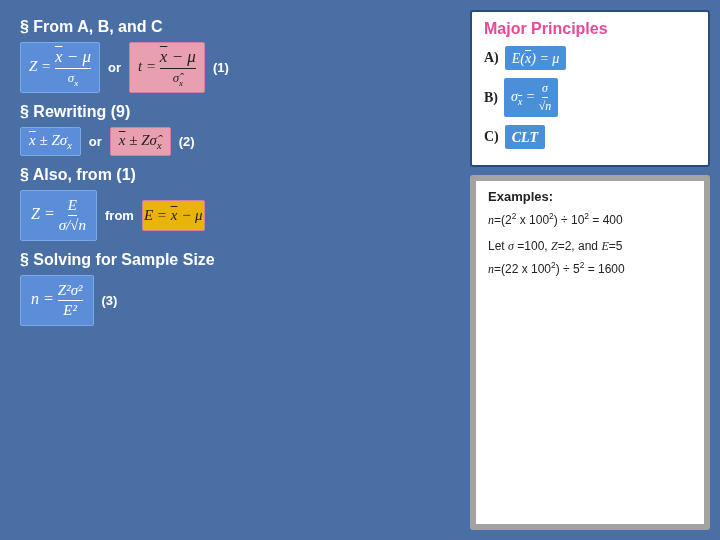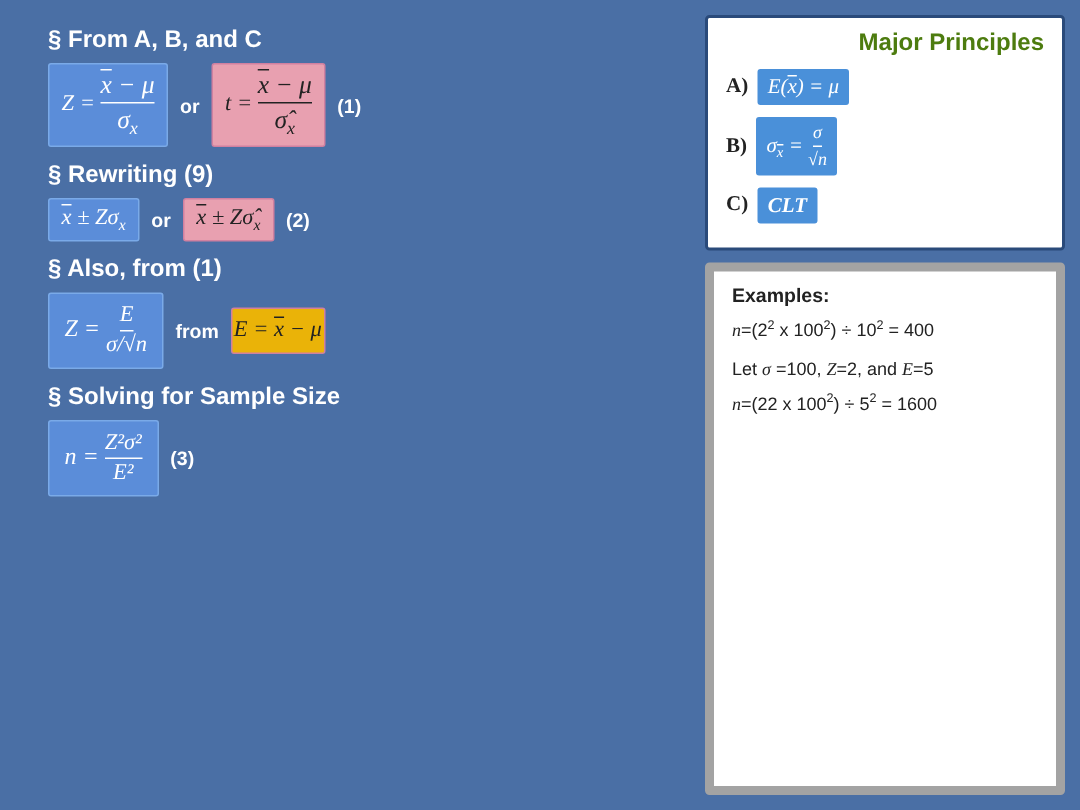--- a/index.html
+++ b/index.html
@@ -113,37 +113,37 @@
     }
     .frac .num-f {
       border-bottom: 1px solid currentColor;
       padding-bottom: 1px;
       text-align: center;
       font-size: 17px;
     }
     .frac .den-f {
       padding-top: 1px;
       text-align: center;
-      font-size: 17px;
+      font-size: 13px;
     }
 
     
     .major-principles-box {
       background: white;
       border: 2px solid #2a4a7a;
       border-radius: 3px;
       padding: 8px 12px;
     }
 
     .major-principles-title {
       font-size: 16px;
       font-weight: bold;
-      color: #4d7c0f;
+      color: #ec4899;
       margin-bottom: 8px;
-      text-align: right;
+      text-align: left;
     }
 
     .principle-row {
       display: flex;
       align-items: center;
       margin-bottom: 8px;
       gap: 6px;
     }
 
     .principle-label {
@@ -188,21 +188,20 @@
     }
 
     .example-italic {
       font-family: 'Times New Roman', serif;
       font-style: italic;
     }
 
     
     .section-block {
       margin-bottom: 10px;
-      margin-left: 12px;
     }
 
     
     .where-label {
       color: white;
       font-size: 13px;
       font-weight: bold;
     }
 
     

